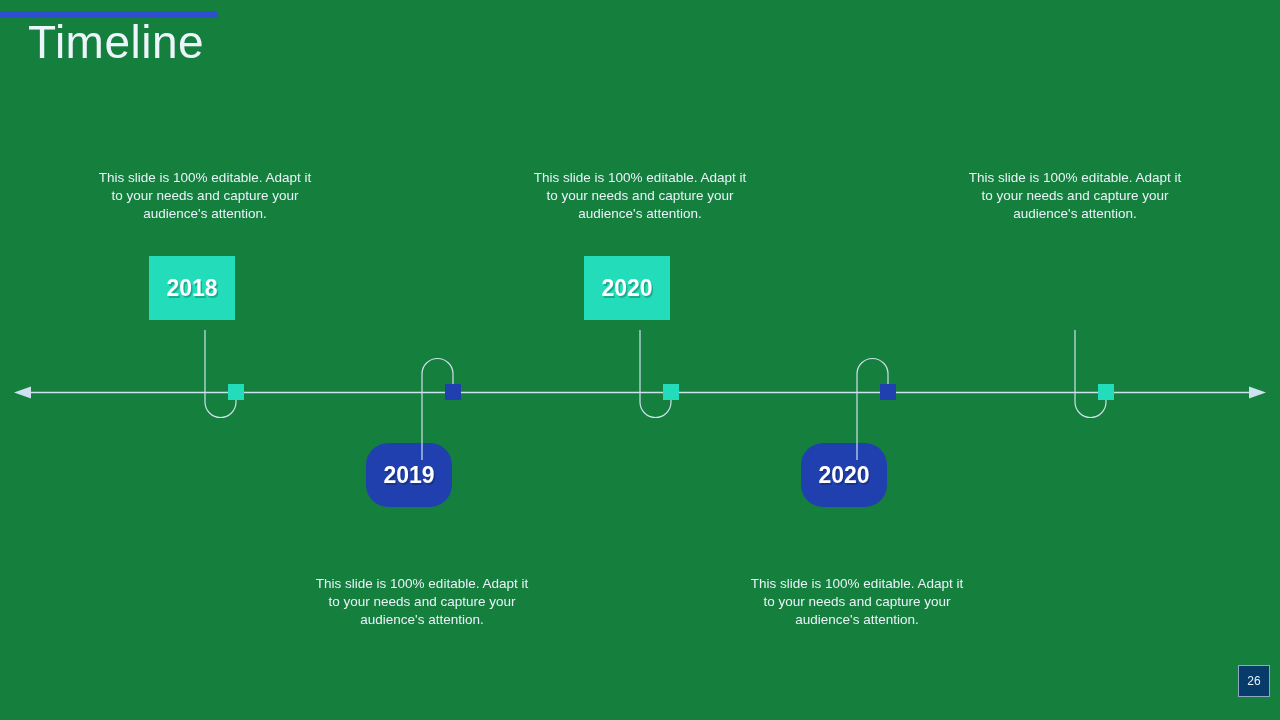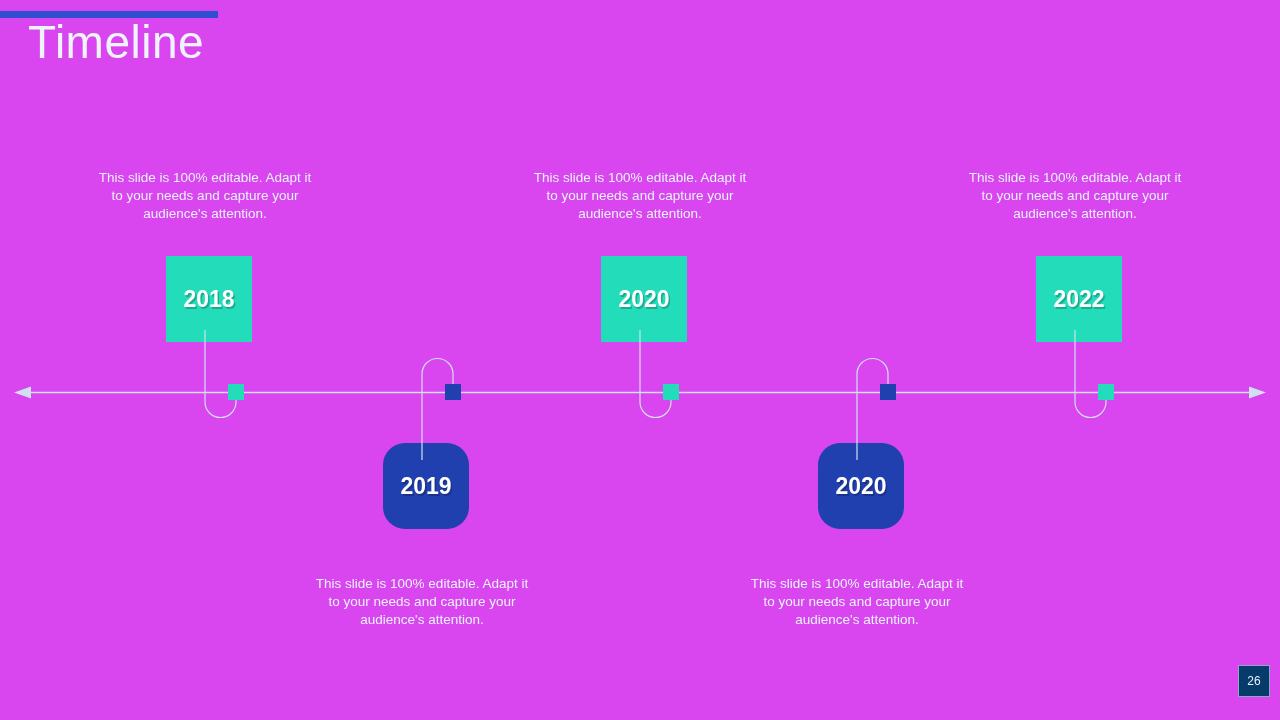--- a/index.html
+++ b/index.html
@@ -4,21 +4,21 @@
 <style>
   html, body {
     margin: 0;
     padding: 0;
     background: #062f56;
   }
   #slide {
     position: relative;
     width: 1280px;
     height: 720px;
-    background: #d946ef;
+    background: #15803d;
     overflow: hidden;
     font-family: "Liberation Sans", sans-serif;
     -webkit-font-smoothing: antialiased;
   }
 
   
   #accent-bar {
     position: absolute;
     left: 0;
     top: 11px;
@@ -62,23 +62,23 @@
     line-height: 18px;
     color: #eaf2fa;
     text-align: center;
     margin-top: 24px;
   }
   .milestone.above .desc { top: 145px; }
   .milestone.below .desc { top: 551px; }
 
   .year-box {
     position: absolute;
-    left: 71px;
+    left: 54px;
     width: 86px;
-    height: 86px;
+    height: 64px;
     display: flex;
     align-items: center;
     justify-content: center;
     font-size: 23px;
     font-weight: bold;
     color: #ffffff;
     text-shadow: 1.5px 1.5px 0 rgba(0, 0, 0, 0.22);
   }
   .milestone.above .year-box { top: 256px; }
   .milestone.below .year-box { top: 443px; border-radius: 22px; }
@@ -161,23 +161,20 @@
         <div class="year-box blue">
           <span>2020</span>
         </div>
         <svg class="connector" viewBox="0 0 220 200">
           <path d="M 110 130 L 110 44 A 15 15 0 0 1 141 44 L 141 58" fill="none" stroke="#cfe0f0" stroke-width="1.2"></path>
           <rect x="133" y="54" width="16" height="16" fill="#2040b0"></rect>
         </svg>
       </div>
       <div class="milestone above" style="left: 965px;">
         <div class="desc">This slide is 100% editable. Adapt it to your needs and capture your audience's attention.</div>
-        <div class="year-box teal">
-          <span>2022</span>
-        </div>
         <svg class="connector" viewBox="0 0 220 200">
           <path d="M 110 0 L 110 72 A 15 15 0 0 0 141 72 L 141 66" fill="none" stroke="#cfe0f0" stroke-width="1.2"></path>
           <rect x="133" y="54" width="16" height="16" fill="#22dcba"></rect>
         </svg>
       </div>
     </div>
 
   <div id="page-number">26</div>
 
 </div>

